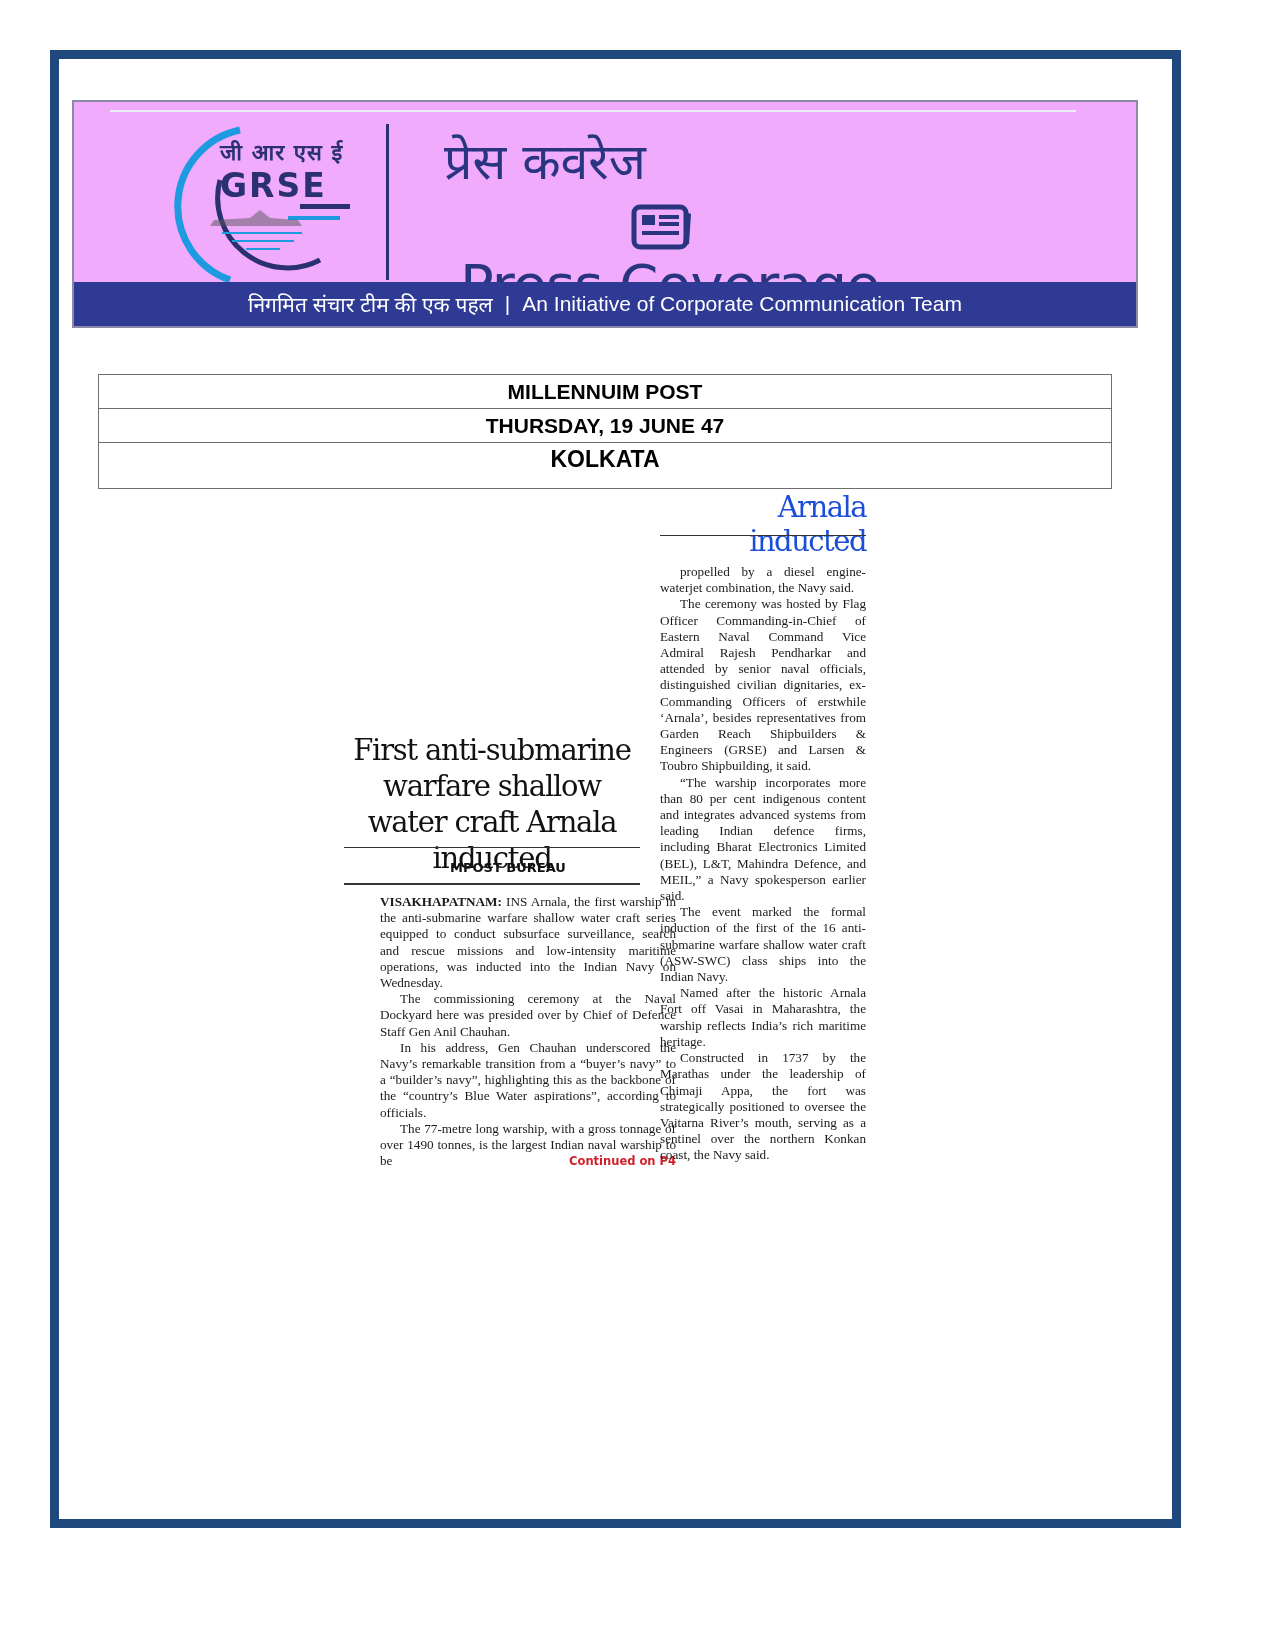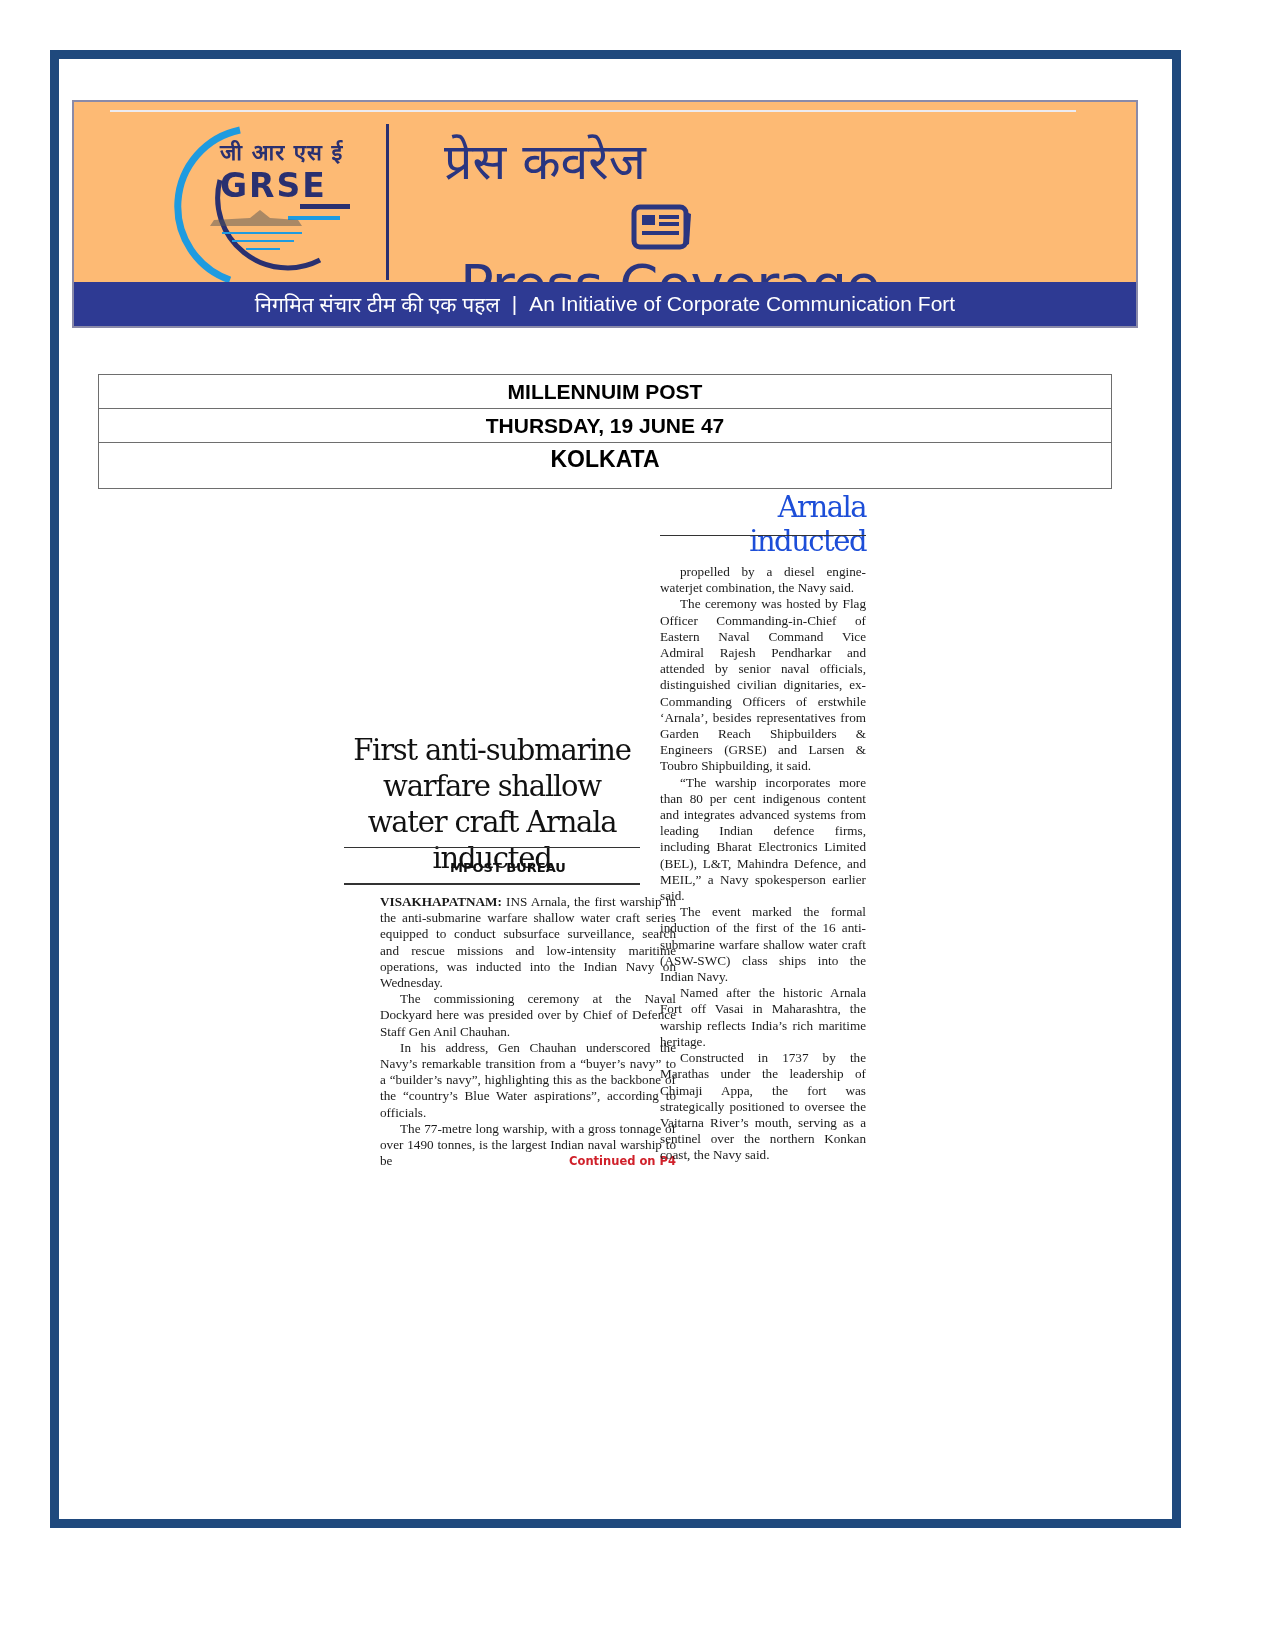--- a/index.html
+++ b/index.html
@@ -1,18 +1,18 @@
 <!DOCTYPE html>
 <html><head>
 <meta charset="utf-8">
 <style>
   html, body { margin: 0; padding: 0; background: #ffffff; }
   body { width: 1275px; height: 1650px; position: relative; overflow: hidden; font-family: "Liberation Sans", sans-serif; }
   .frame { position: absolute; left: 50px; top: 50px; width: 1113px; height: 1460px; border: 9px solid #1f497d; box-sizing: content-box; }
-  .banner { position: absolute; left: 72px; top: 100px; width: 1066px; height: 228px; border: 2px solid #8a8aa8; box-sizing: border-box; background: #fdba74; }
+  .banner { position: absolute; left: 72px; top: 100px; width: 1066px; height: 228px; border: 2px solid #8a8aa8; box-sizing: border-box; background: #f0abfc; }
   .banner-topline { position: absolute; left: 36px; top: 8px; right: 60px; height: 2px; background: #ececf2; }
   .logo { position: absolute; left: 96px; top: 18px; width: 190px; height: 168px; }
   .logo-hindi { position: absolute; left: 50px; top: 16px; font-family: "DejaVu Sans", sans-serif; font-weight: bold; font-size: 22px; color: #2a3070; letter-spacing: 1px; }
   .logo-grse { position: absolute; left: 50px; top: 46px; font-family: "DejaVu Sans", sans-serif; font-weight: bold; font-size: 33px; color: #2a3070; letter-spacing: 2px; }
   .vdivider { position: absolute; left: 312px; top: 22px; width: 3px; height: 156px; background: #2a3070; }
   .hindi-title { position: absolute; left: 370px; top: 24px; font-family: "DejaVu Serif", serif; font-size: 50px; color: #2a3580; }
   .en-title-row { position: absolute; left: 370px; top: 100px; display: flex; align-items: center; flex-direction: column; }
   .en-title { font-family: "DejaVu Sans", sans-serif; font-size: 56px; color: #2a3580; margin-left: 16px; letter-spacing: -1px; }
   .strip { position: absolute; left: 0; bottom: 0; width: 100%; height: 44px; background: #2e3a93; color: #ffffff; display: flex; align-items: center; justify-content: center; font-size: 21px; margin-top: 6px; }
   .strip .sep { margin: 0 12px; }
@@ -66,21 +66,21 @@
       <rect x="28" y="20" width="20" height="4" fill="#2a3580"></rect>
       <rect x="11" y="29" width="37" height="4" fill="#2a3580"></rect>
       <path d="M55 10 L60 12 L58 42 L52 45" fill="#2a3580"></path>
     </svg>
     <span class="en-title">Press Coverage</span>
   </div>
 
   <div class="strip">
     <span>निगमित संचार टीम की एक पहल</span>
     <span class="sep">|</span>
-    <span>An Initiative of Corporate Communication Fort</span>
+    <span>An Initiative of Corporate Communication Team</span>
   </div>
 </div>
 
 <table class="info-table">
   <tbody>
       <tr class="r1">
         <td>MILLENNUIM POST</td>
       </tr>
   <tr class="r2">
         <td>THURSDAY, 19 JUNE 47</td>

